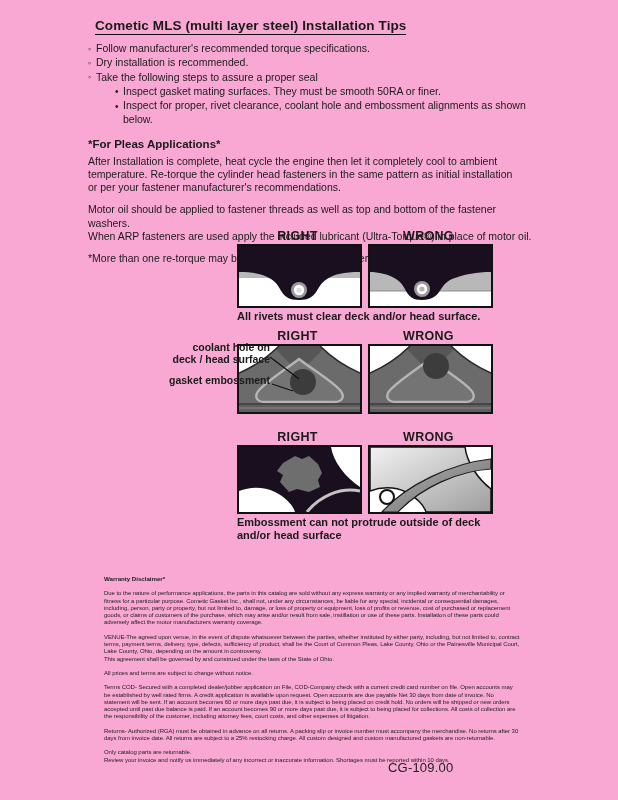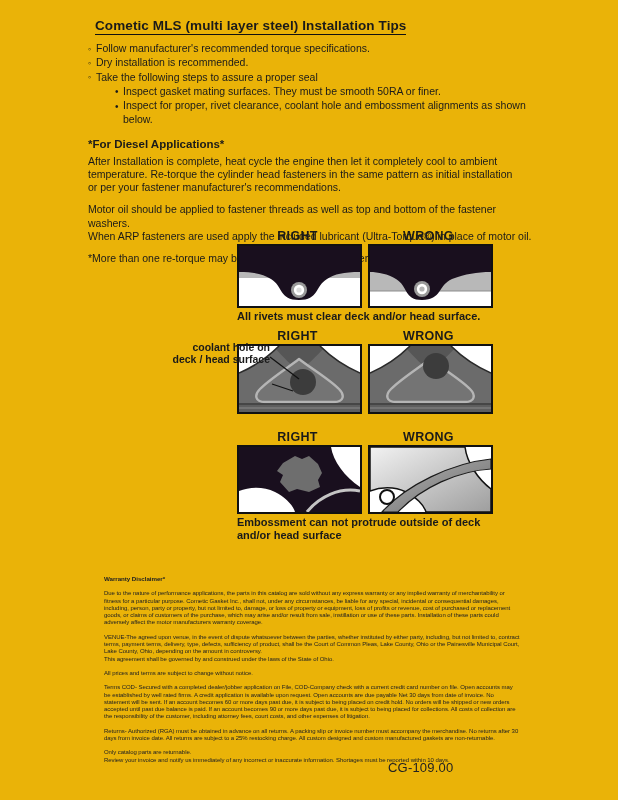--- a/index.html
+++ b/index.html
@@ -1,16 +1,16 @@
 <!DOCTYPE html>
 <html><head>
 <meta charset="utf-8">
 <style>
   html,body{margin:0;padding:0;background:#e8e8e8;}
-  .sheet{position:relative;width:618px;height:800px;background:#eab308;overflow:hidden;
+  .sheet{position:relative;width:618px;height:800px;background:#f9a8d4;overflow:hidden;
          font-family:"Liberation Sans", sans-serif;color:#1a1a1a;}
   
   .main-text{position:absolute;left:88px;top:16px;width:446px;}
   .title{display:inline-block;margin-left:7px;font-size:13.5px;font-weight:bold;
          border-bottom:1.6px solid #111;padding-bottom:1px;margin-bottom:7px;letter-spacing:.1px;}
   .brow{display:flex;font-size:10.5px;line-height:13.8px;}
   .brow .mk{width:8px;flex:none;font-size:9px;padding-top:.5px;}
   .brow.sub{margin-left:27px;}
   .brow.sub .mk{font-size:10px;}
   .dheading{font-size:11.5px;font-weight:bold;margin:11px 0 5px 0;}
@@ -58,21 +58,21 @@
     </div>
     <div class="brow sub">
       <span class="mk">•</span>
       <span>Inspect gasket mating surfaces.  They must be smooth 50RA or finer.</span>
     </div>
     <div class="brow sub">
       <span class="mk">•</span>
       <span>Inspect for proper, rivet clearance, coolant hole and embossment alignments as shown below.</span>
     </div>
 
-    <div class="dheading">*For Diesel Applications*</div>
+    <div class="dheading">*For Pleas Applications*</div>
     <p class="para">After Installation is complete, heat cycle the engine then let it completely cool to ambient
 temperature. Re-torque the cylinder head fasteners in the same pattern as initial installation
 or per your fastener manufacturer's recommendations.</p>
     <p class="para">Motor oil should be applied to fastener threads as well as top and bottom of the fastener washers.
 When ARP fasteners are used apply the included lubricant (Ultra-Torque®) in place of motor oil.</p>
     <p class="para">*More than one re-torque may be required to achieve proper fastener stretch*</p>
   </div>
 
   <div class="dgroup dg1">
     <div class="dlabels">
@@ -139,20 +139,21 @@
           <line x1="0" y1="58" x2="121" y2="58" stroke="#3a3a3a" stroke-width="1.4"></line>
           <rect x="0" y="59" width="121" height="7" fill="#5e5e5e"></rect>
           <line x1="0" y1="62" x2="121" y2="62" stroke="#8a8a8a" stroke-width="1"></line>
         </svg>
       </div>
     </div>
   </div>
 
   <div class="callouts co1">coolant hole on
 deck / head surface</div>
+  <div class="callouts co2">gasket embossment</div>
   <svg class="leader-svg" width="45" height="55" viewBox="0 0 45 55">
     <line x1="10" y1="12" x2="39" y2="34" stroke="#111" stroke-width="1.2"></line>
     <line x1="12" y1="39" x2="33" y2="46" stroke="#111" stroke-width="1.2"></line>
   </svg>
 
   <div class="dgroup dg3">
     <div class="dlabels">
       <span>RIGHT</span>
       <span>WRONG</span>
     </div>

